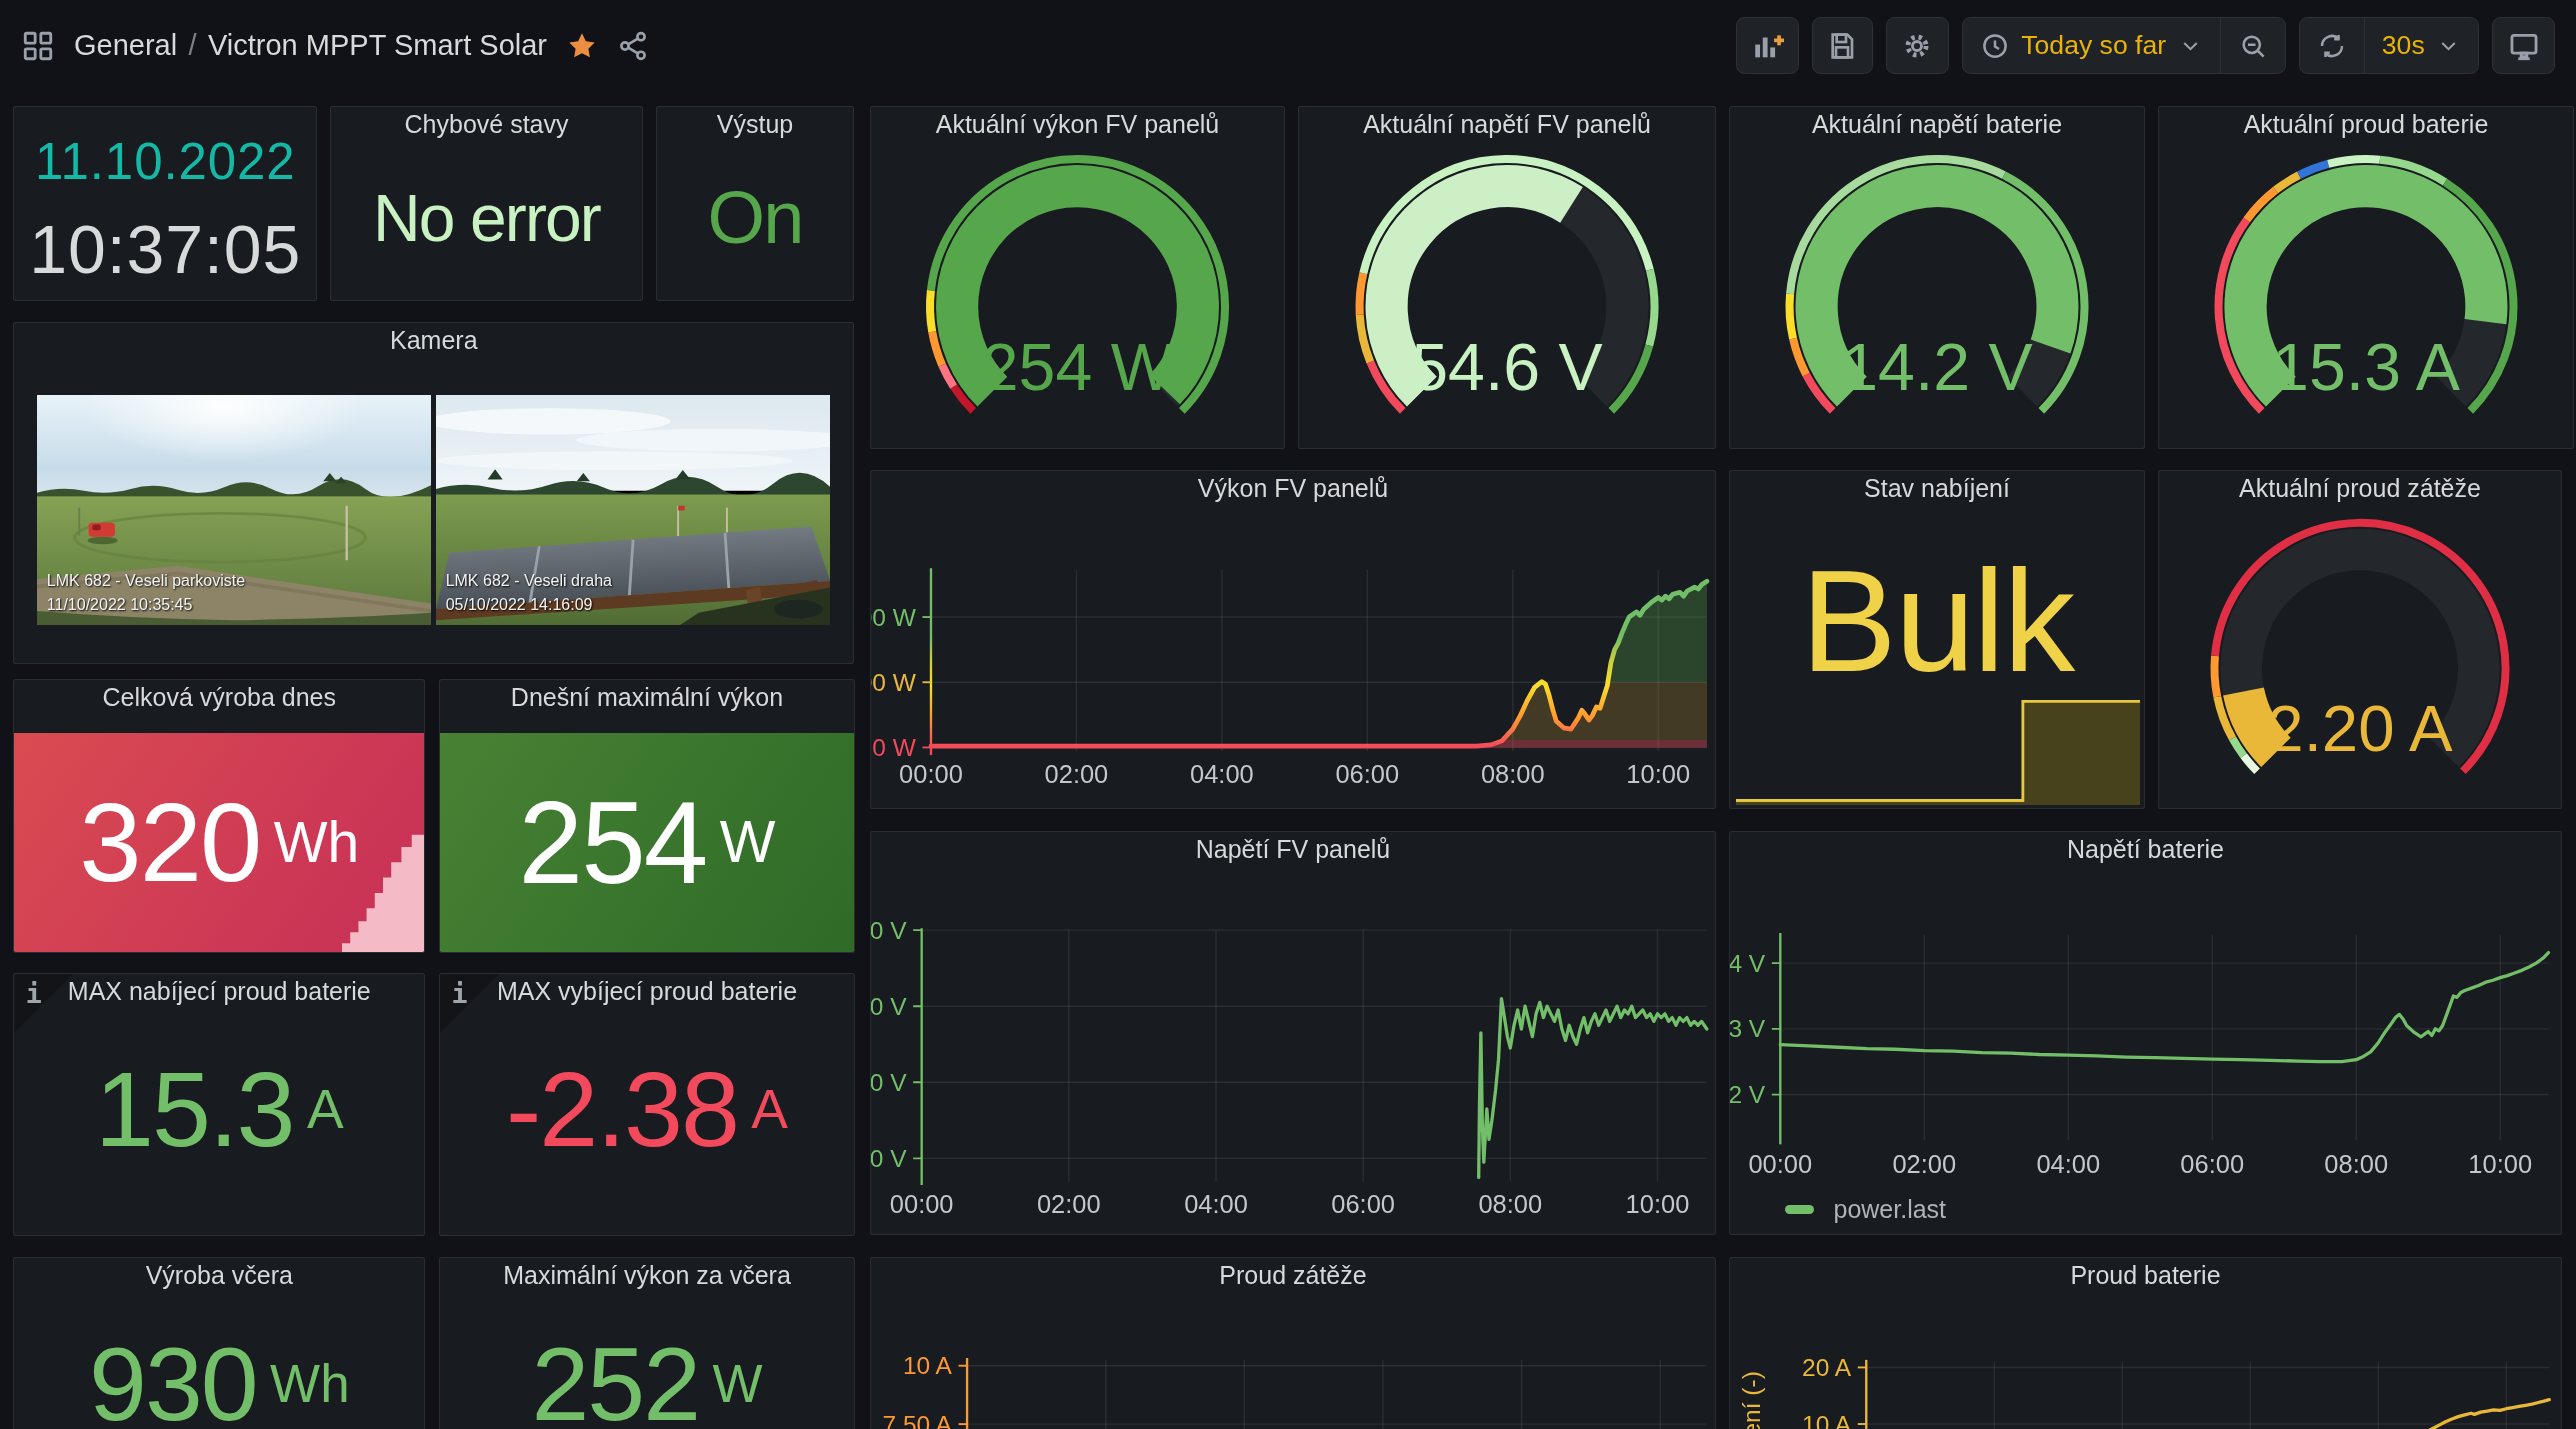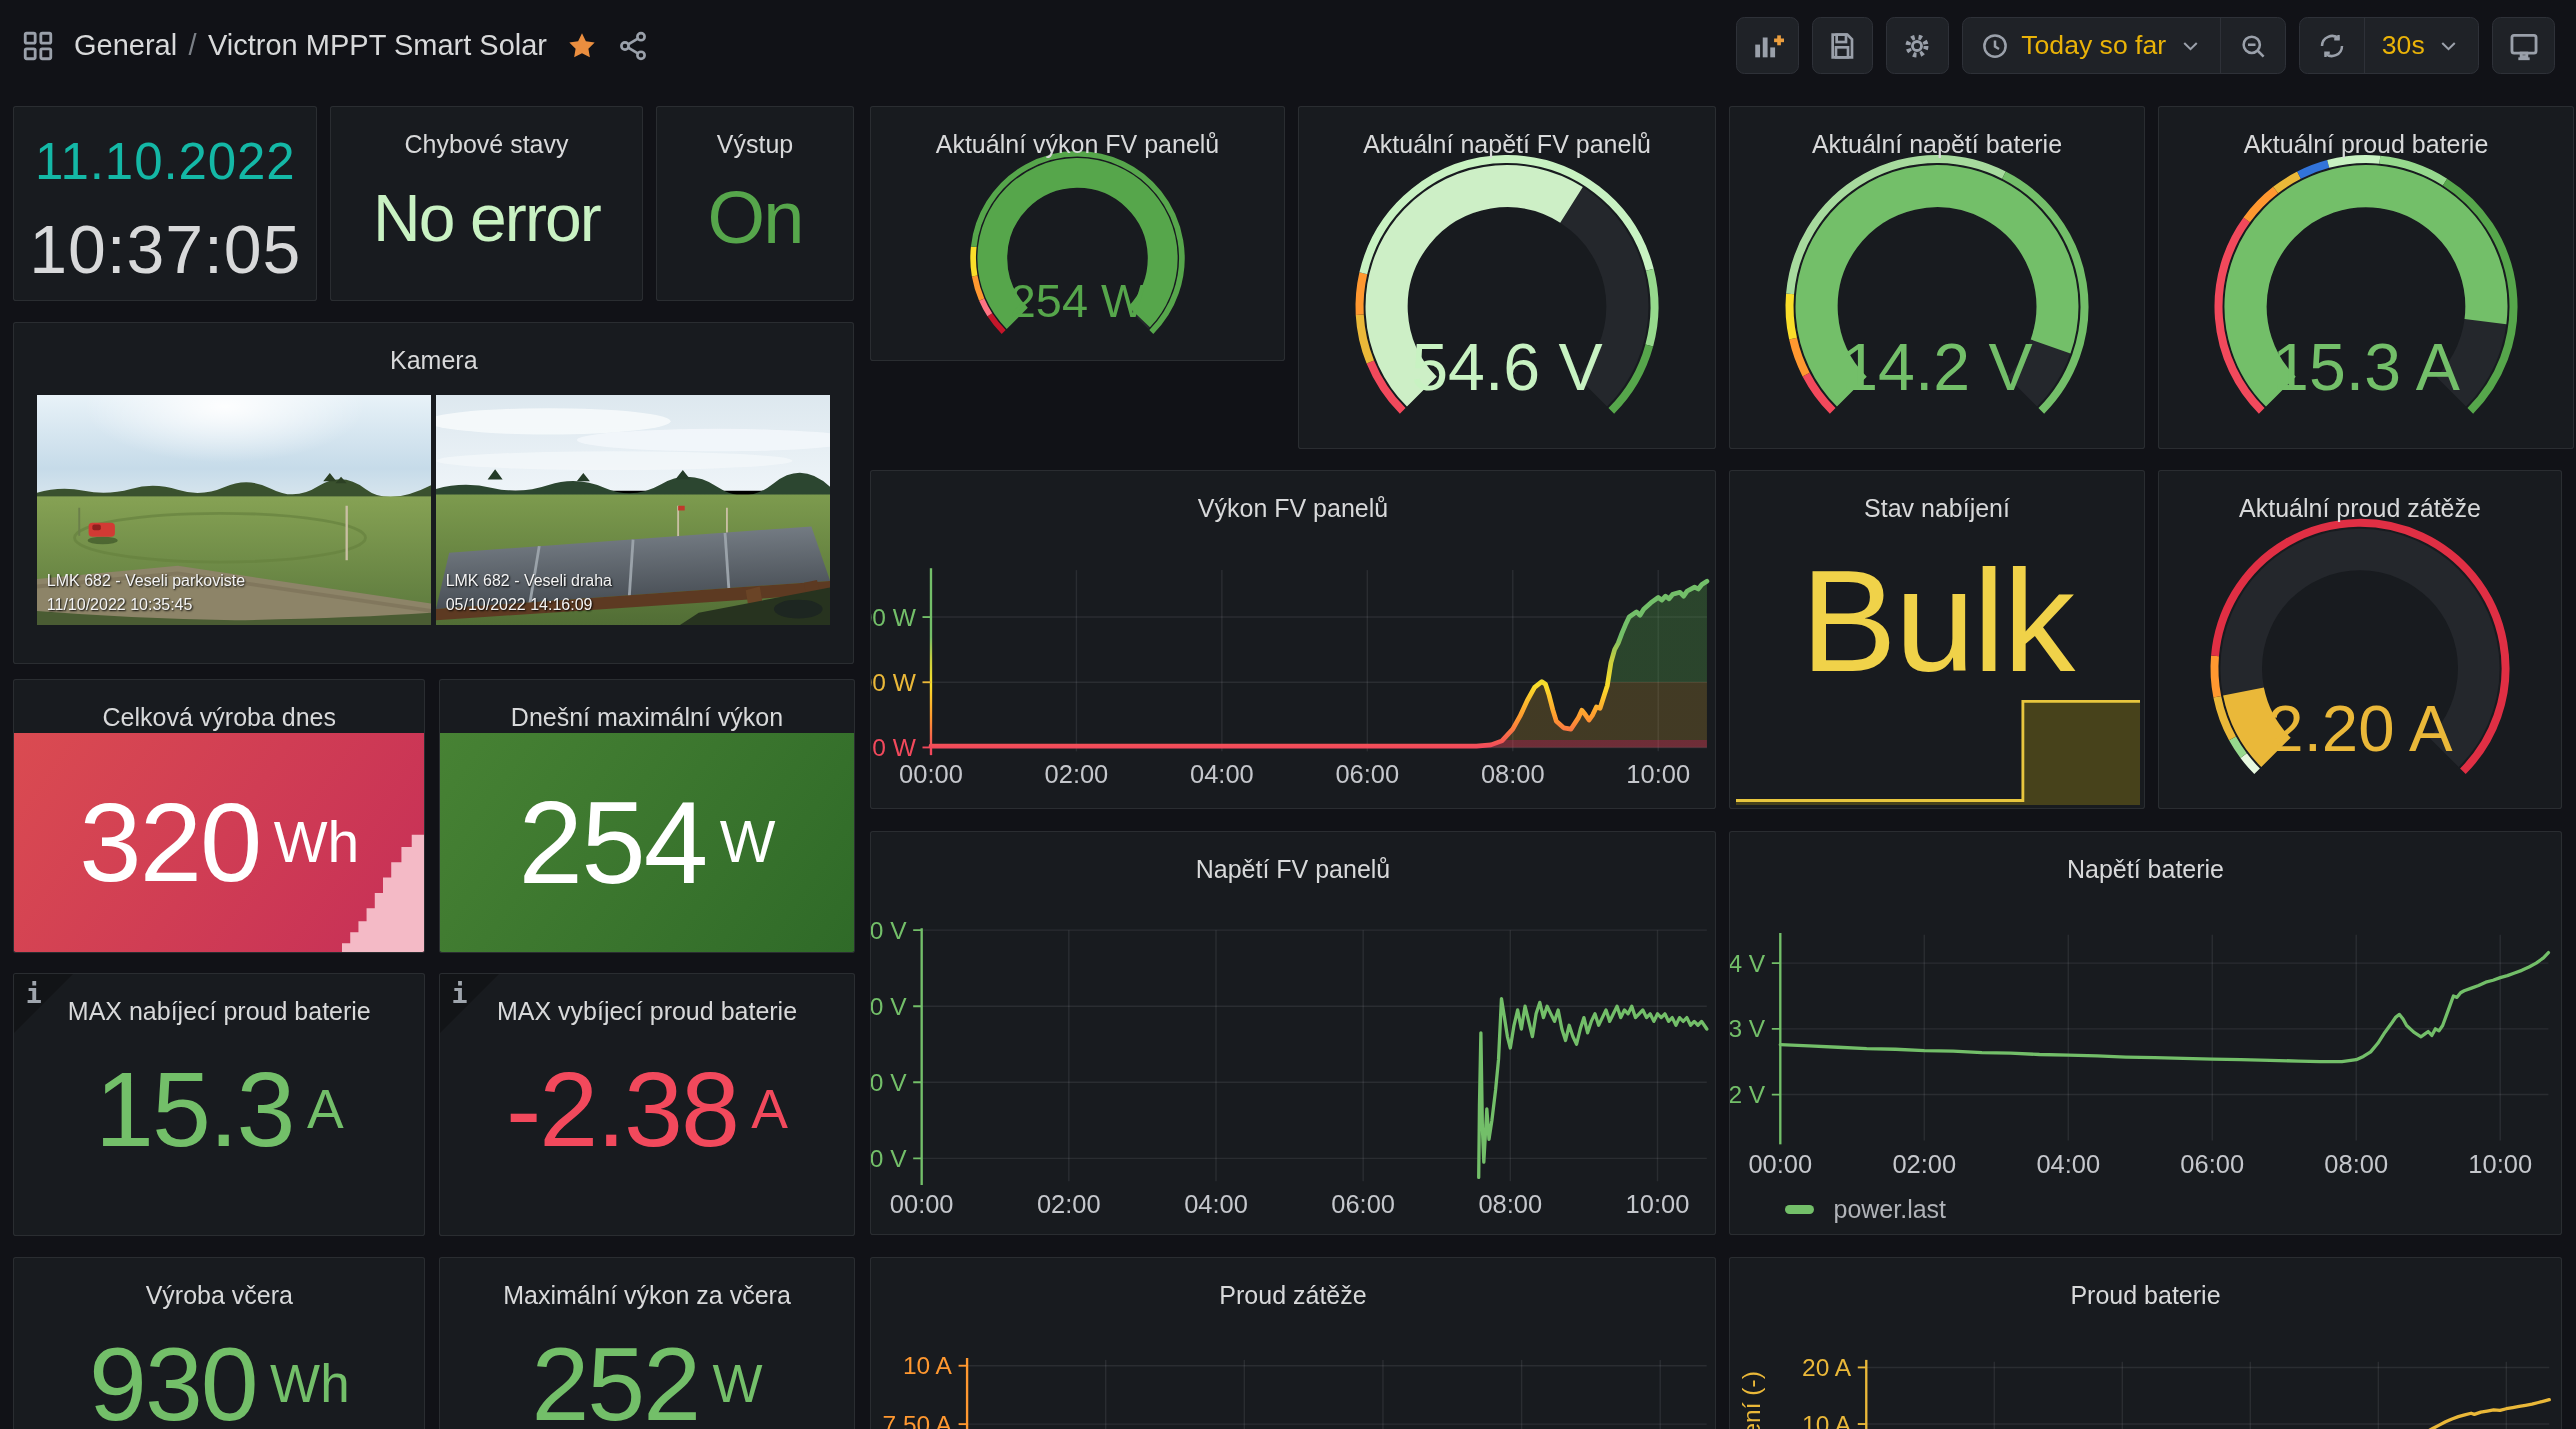--- a/index.html
+++ b/index.html
@@ -14,21 +14,21 @@
   .tbtn{height:57px;min-width:57px;border-radius:8.5px;background:#1f2227;border:0.9px solid #2e3138;
         display:flex;align-items:center;justify-content:center;color:#9aa0aa;box-sizing:border-box;padding:0 13.3px;gap:11.4px;cursor:pointer;}
   .tgroup{display:flex;align-items:stretch;border-radius:8.5px;background:#1f2227;border:0.9px solid #2e3138;overflow:hidden;}
   .tgroup .tseg{display:flex;align-items:center;gap:11.4px;padding:0 17px;color:#9aa0aa;border-right:0.9px solid #2e3138;cursor:pointer;height:55px;}
   .tgroup .tseg:last-child{border-right:none;}
   .tlabel{font-size:26.6px;color:#eab308;font-weight:500;white-space:nowrap;}
   .icon{display:inline-flex;align-items:center;justify-content:center;}
   .icon svg{display:block;}
   
   .panel{position:absolute;background:#181b1f;border:0.9px solid rgba(204,204,220,0.10);border-radius:2.8px;box-sizing:border-box;overflow:hidden;}
-  .ptitle{position:absolute;top:23px;left:0;right:0;text-align:center;font-size:25px;font-weight:500;color:#d8d9da;white-space:nowrap;overflow:hidden;z-index:5;}
+  .ptitle{position:absolute;top:3px;left:0;right:0;text-align:center;font-size:25px;font-weight:500;color:#d8d9da;white-space:nowrap;overflow:hidden;z-index:5;}
   .centerval{position:absolute;left:0;right:0;display:flex;align-items:center;justify-content:center;gap:13.3px;}
   .bigv{font-weight:500;letter-spacing:-1.9px;line-height:1;}
   .bigu{font-weight:500;line-height:1;}
   
   .dt-date{position:absolute;top:25px;left:0;right:0;text-align:center;font-size:51px;font-weight:500;color:#14b8a6;letter-spacing:0.9px;}
   .dt-time{position:absolute;top:103px;left:0;right:0;text-align:center;font-size:68px;font-weight:500;color:#d8d9da;letter-spacing:0.9px;}
   
   .statbg{position:absolute;left:0;right:0;bottom:0;top:53px;overflow:hidden;}
   .statbg.red{background:linear-gradient(125deg,#da4b51,#c62f57);}
   .statbg.green{background:linear-gradient(125deg,#478234,#2f6a28);}
@@ -319,21 +319,21 @@
   </div>
 
   <div class="panel" style="left:439px;top:1257px;width:416px;height:285px">
     <div class="ptitle">Maximální výkon za včera</div>
     <div class="centerval" style="top:42px;height:167px">
       <span class="bigv" style="font-size:104px;color:#73BF69">252</span>
       <span class="bigu" style="font-size:53px;color:#73BF69">W</span>
     </div>
   </div>
 
-  <div class="panel" style="left:870px;top:106px;width:415px;height:255px">
+  <div class="panel" style="left:870px;top:106px;width:415px;height:343px">
     <div class="ptitle">Aktuální výkon FV panelů</div>
     <svg class="gauge-svg" viewBox="0 0 340 300">
         <path d="M 85.14718625761431 249.8528137423857 A 120 120 0 1 1 254.85281374238582 249.8528137423856" stroke="#24272c" stroke-width="42" fill="none"></path>
         <path d="M 85.14718625761431 249.8528137423857 A 120 120 0 1 1 256.828373502614 247.8301488281324" stroke="#56A64B" stroke-width="42" fill="none"></path>
         <path d="M 66.05530316557753 268.9446968344225 A 147 147 0 0 1 46.50624757685554 244.73890588947847" stroke="#C4162A" stroke-width="8" fill="none"></path>
         <path d="M 46.50624757685554 244.73890588947847 A 147 147 0 0 1 35.0900700244548 223.38073992331283" stroke="#FF7383" stroke-width="8" fill="none"></path>
         <path d="M 35.0900700244548 223.38073992331283 A 147 147 0 0 1 25.188929055248252 190.2735777410732" stroke="#FF9830" stroke-width="8" fill="none"></path>
         <path d="M 25.188929055248252 190.2735777410732 A 147 147 0 0 1 23.887739548088575 148.86905626961632" stroke="#FADE2A" stroke-width="8" fill="none"></path>
         <path d="M 23.887739548088575 148.86905626961632 A 147 147 0 1 1 273.9446968344226 268.94469683442236" stroke="#56A64B" stroke-width="8" fill="none"></path>
         <text x="170" y="248" text-anchor="middle" fill="#56A64B" font-size="66" font-weight="500">254 W</text>

